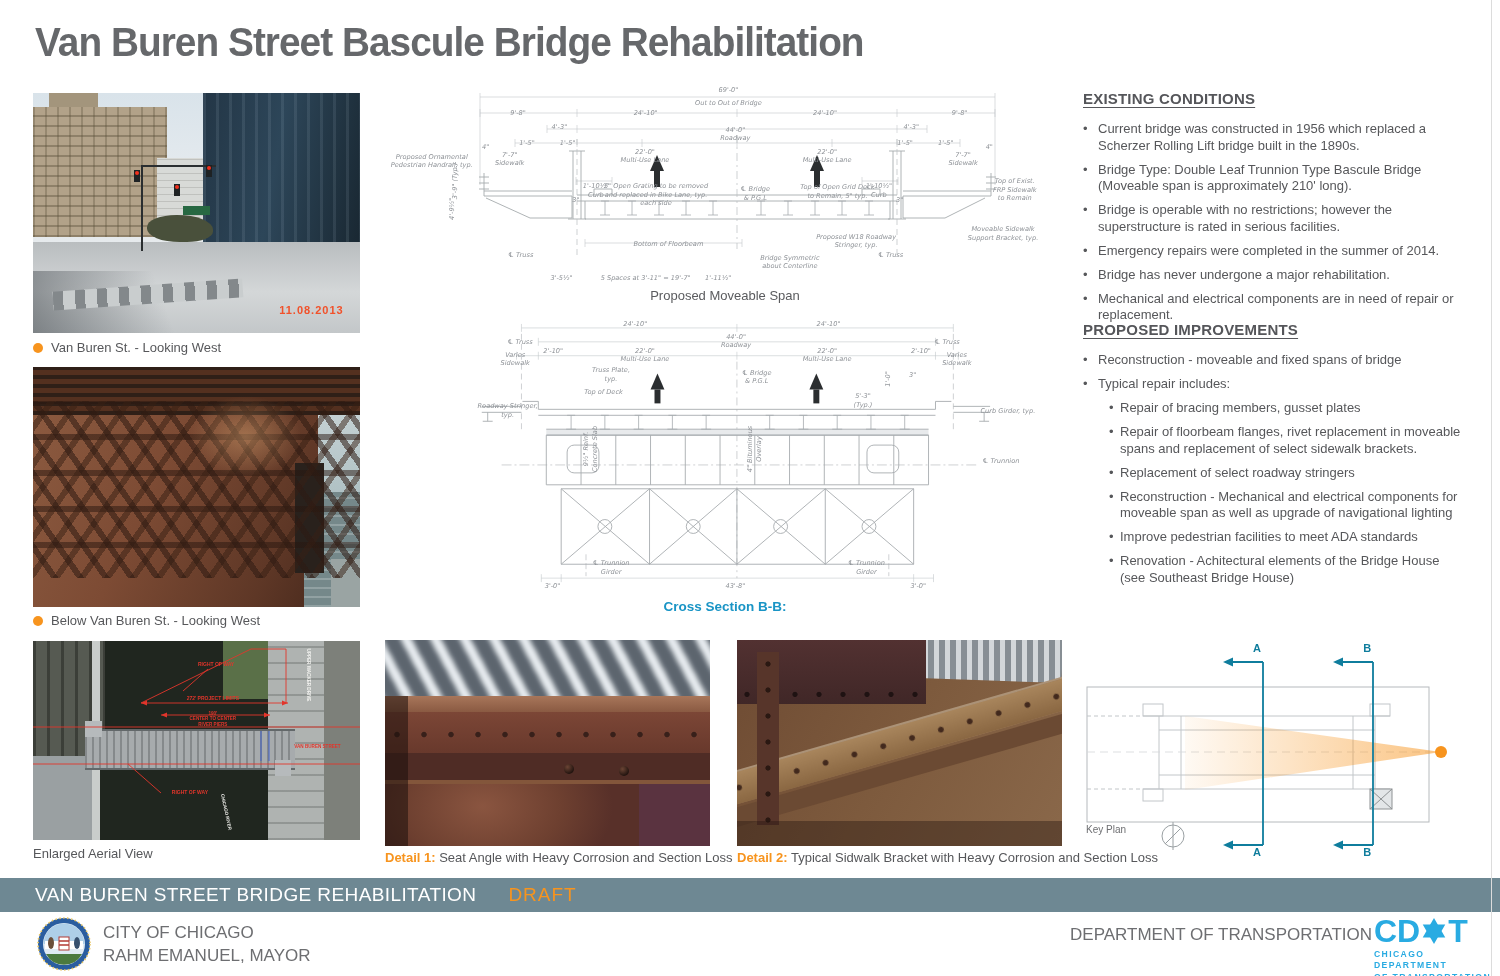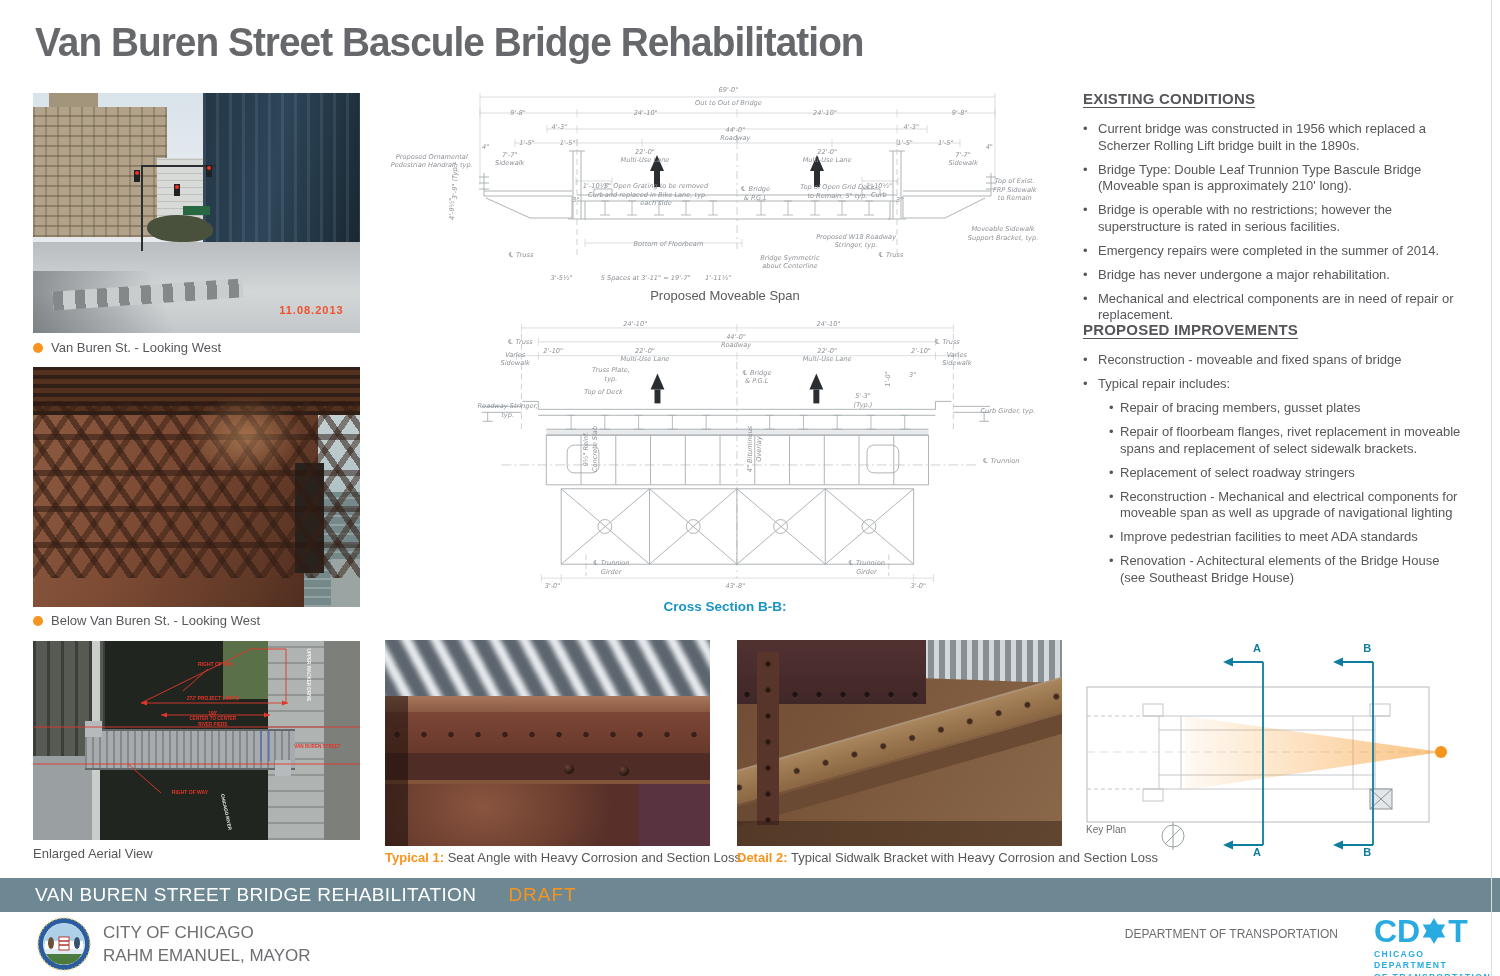--- a/index.html
+++ b/index.html
@@ -150,21 +150,21 @@
   .kp-title{position:absolute;left:1px;top:184px;font-size:10px;color:#6d6e71;}
 
   
   .fbar{position:absolute;left:0;top:878px;width:1500px;height:34px;background:#6e8893;
         display:flex;align-items:center;padding-left:35px;box-sizing:border-box;gap:32px;}
   .fbar .ft{color:#ffffff;font-size:19px;letter-spacing:.4px;}
   .fbar .draft{color:#f7941e;font-size:19px;letter-spacing:1px;}
   .seal{position:absolute;left:37px;top:917px;width:54px;height:54px;}
   .cityline{position:absolute;left:103px;font-size:17px;color:#6d6e71;}
   .cl1{top:923px;} .cl2{top:946px;}
-  .govright{position:absolute;right:162px;top:923px;text-align:right;font-size:12px;color:#6d6e71;line-height:23px;}
+  .govright{position:absolute;right:128px;top:923px;text-align:right;font-size:17px;color:#6d6e71;line-height:23px;}
   .cdot{position:absolute;left:1374px;top:915px;width:124px;}
   .cdot .big{display:flex;align-items:center;font-size:32px;line-height:32px;font-weight:bold;
              color:#29abe2;letter-spacing:0;}
   .cdot .sub{font-size:8.6px;font-weight:bold;color:#29abe2;letter-spacing:1.4px;line-height:10.5px;margin-top:2px;}
   .cdot-star{margin:0 1px;}
 </style>
 </head>
 <body>
 
 <div class="board">
@@ -474,21 +474,21 @@
     <div class="d1-maroon"></div>
     <div class="d1-top"></div>
     <div class="d1-beamtop"></div>
     <div class="d1-web"></div>
     <div class="d1-angle"></div>
     <div class="bolt" style="left:55%;top:60%"></div>
     <div class="bolt" style="left:72%;top:61%"></div>
     <div class="d1-shadow"></div>
   </div>
   <div class="capd capd1">
-    <span class="dprefix">Typical 1:</span><span> Seat Angle with Heavy Corrosion and Section Loss</span>
+    <span class="dprefix">Detail 1:</span><span> Seat Angle with Heavy Corrosion and Section Loss</span>
   </div>
 
   <div class="photo pd2">
     <div class="d2-base"></div>
     <div class="d2-corr"></div>
     <div class="d2-girder"></div>
     <div class="d2-brace"></div>
     <div class="d2-brace2"></div>
     <div class="d2-angleL"></div>
     <div class="d2-shadow"></div>

